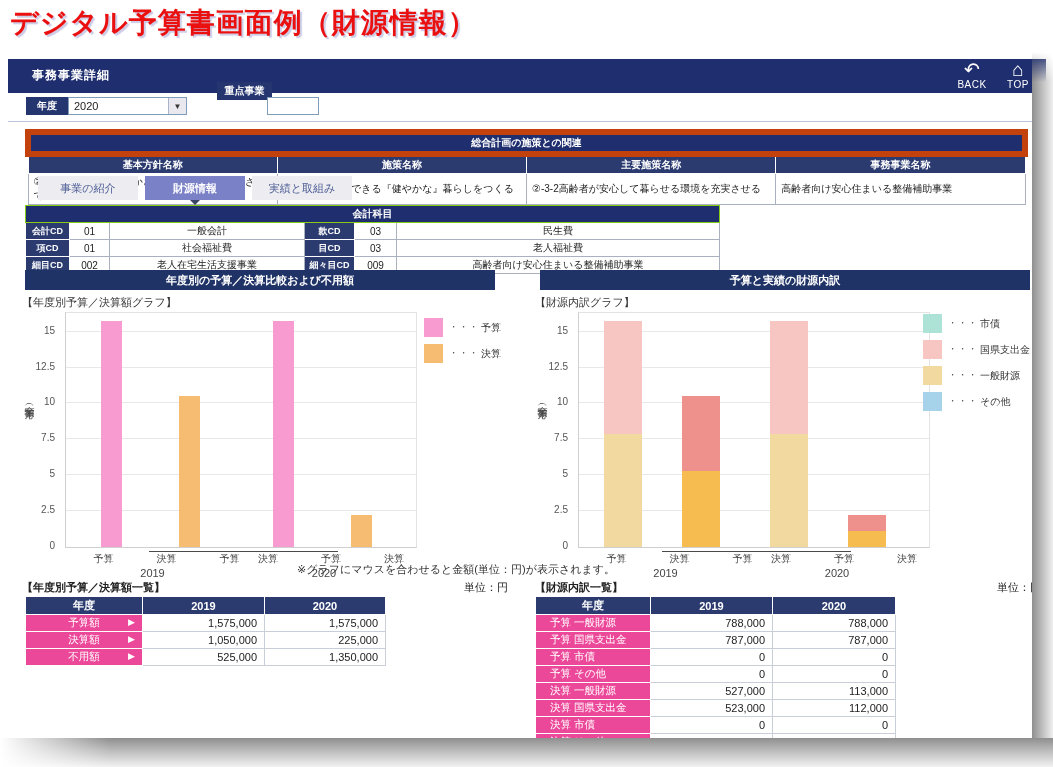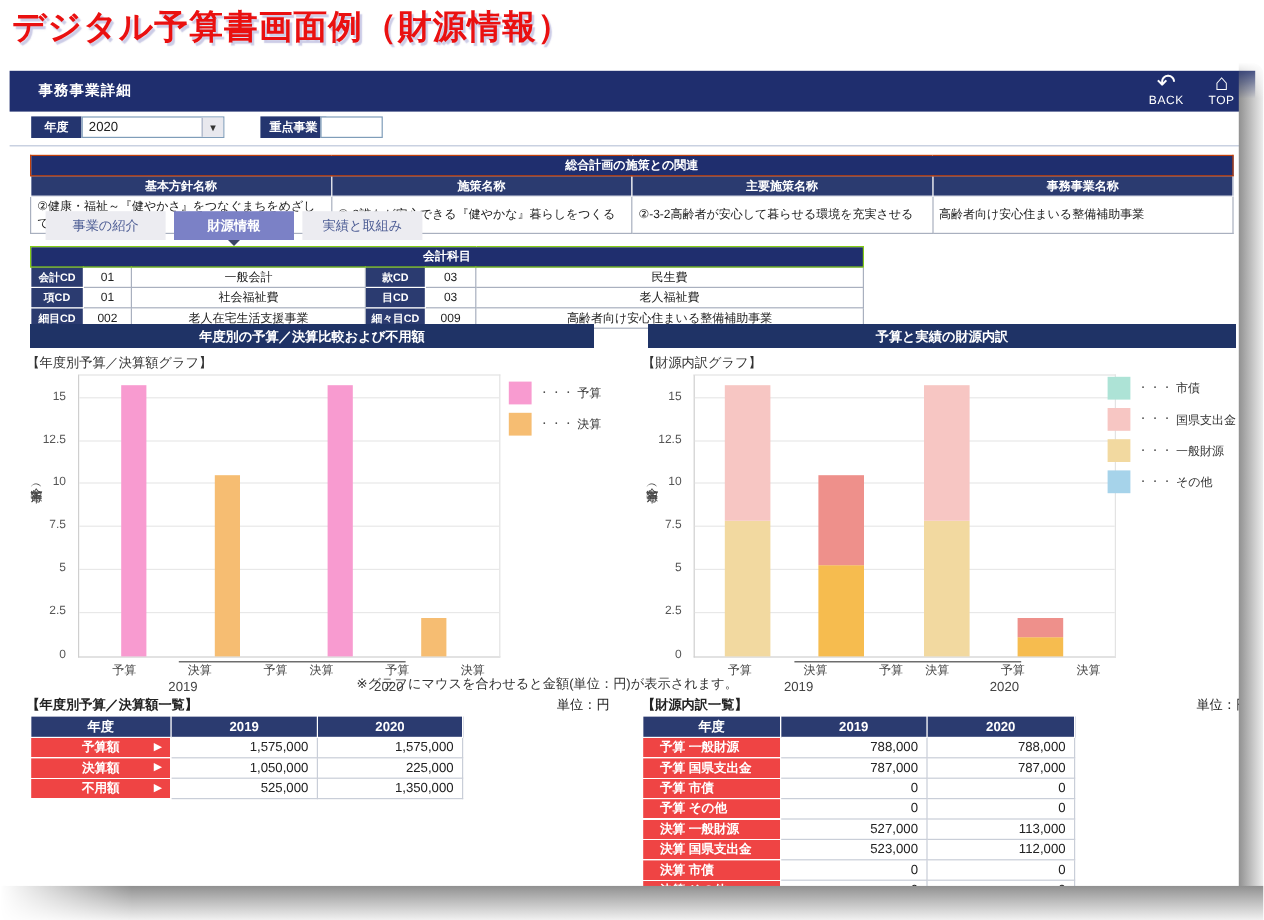--- a/index.html
+++ b/index.html
@@ -27,32 +27,32 @@
   
   .ctl-label{position:absolute;height:18px;background:#24356f;color:#fff;font-size:10px;font-weight:bold;
     display:flex;align-items:center;justify-content:center;}
   .year-label{left:26px;top:97px;width:42px;}
   .select{position:absolute;left:68px;top:97px;width:119px;height:18px;background:#fff;border:1px solid #7f9db9;
     box-sizing:border-box;font-size:11px;color:#222;}
   .select .val{position:absolute;left:5px;top:2px;}
   .select .dd{position:absolute;right:0;top:0;width:17px;height:16px;background:#e8e8ee;
     border-left:1px solid #aab4c8;display:flex;align-items:center;justify-content:center;
     font-size:8px;color:#333;}
-  .prio-label{left:217px;top:97px;width:55px;}
+  .prio-label{left:217px;top:82px;width:55px;}
   .prio-input{position:absolute;left:267px;top:97px;width:52px;height:18px;border:1px solid #7f9db9;
     box-sizing:border-box;font-size:11px;padding:0 3px;}
   .divider{position:absolute;left:8px;top:121px;width:1038px;height:1px;background:#bcc6da;}
   
   table{border-collapse:collapse;}
   .t-title{background:#1f2e6e;color:#fff;font-size:10px;font-weight:bold;text-align:center;}
   th.hcell{background:#2b3b70;color:#fff;font-size:10px;font-weight:bold;text-align:center;
     border:1px solid #fff;padding:1px 2px;}
   td.dcell{background:#fff;color:#222;font-size:10px;border:1px solid #a9b0bf;padding:1px 5px;}
   .t-rel{position:absolute;left:25px;top:129px;width:1003px;table-layout:fixed;}
-  .t-rel .t-title td{padding:1px 0;border:1px solid #c2410c;}
+  .t-rel .t-title td{padding:1px 0;border:6px solid #c2410c;}
   
   .tabs{position:absolute;left:38px;top:176px;display:flex;gap:7px;}
   .tab{width:100px;height:24px;display:flex;align-items:center;justify-content:center;
     font-size:11px;background:#ececf1;color:#4c5c94;cursor:pointer;position:relative;font-family:Liberation Mono, monospace;}
   .tab.active{background:#7b81c6;color:#fff;font-weight:bold;}
   .tab.active::after{content:"";position:absolute;left:50%;bottom:-5px;margin-left:-5px;
     border-left:5px solid transparent;border-right:5px solid transparent;border-top:5px solid #3c4466;}
   
   .t-acc{position:absolute;left:25px;top:205px;width:695px;table-layout:fixed;}
   .t-acc .t-title td{padding:1px 0;border:1px solid #84cc16;}
@@ -95,22 +95,22 @@
   .cap-left{left:22px;top:580px;}
   .cap-right{left:535px;top:580px;}
   .unit{position:absolute;font-size:11px;color:#222;}
   .unit-left{left:464px;top:580px;}
   .unit-right{left:997px;top:580px;}
   .t-bot{position:absolute;table-layout:fixed;}
   .t-budget{left:25px;top:596px;width:360px;}
   .t-source{left:535px;top:596px;width:360px;}
   .t-bot th{background:#2b3b70;color:#fff;font-size:11px;font-weight:bold;border:1px solid #fff;
     height:17px;padding:0;}
-  .t-bot td.rowlab{background:#ef4444;color:#fff;font-size:10.5px;border:1px solid #fff;
-    position:relative;height:16px;padding:0;font-weight:bold;}
+  .t-bot td.rowlab{background:#ec4899;color:#fff;font-size:10.5px;border:1px solid #fff;
+    position:relative;height:16px;padding:0;}
   .t-budget td.rowlab{text-align:center;}
   .t-source td.rowlab{text-align:left;padding-left:14px;}
   .t-bot td.val{background:#fff;color:#222;font-size:11px;text-align:right;padding:0 7px;
     border:1px solid #c9ced8;height:16px;margin-left:44px;}
   .row-arrow{position:absolute;right:7px;top:2px;font-size:9px;color:#fff;}
 </style>
 </head>
 <body>
 
 <div class="page">

